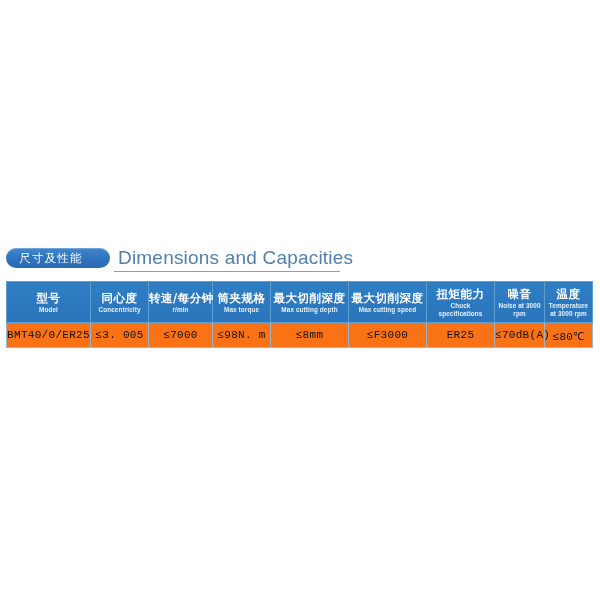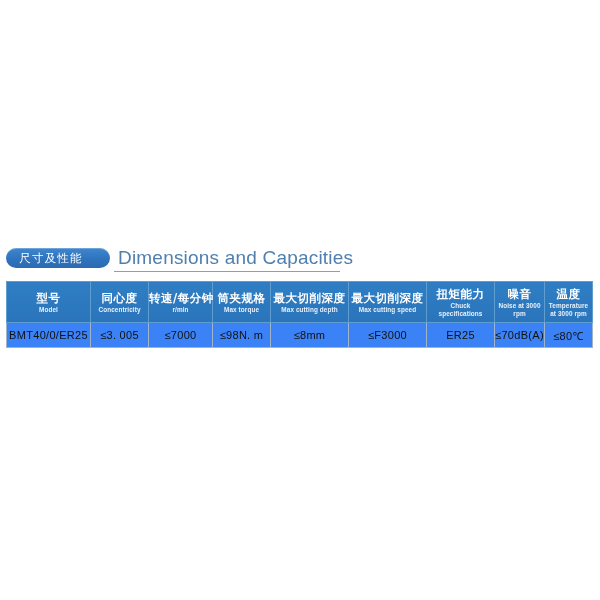--- a/index.html
+++ b/index.html
@@ -113,25 +113,25 @@
     display: block;
     font-size: 6.4px;
     line-height: 8px;
     letter-spacing: 0.1px;
     padding: 1px 2px 2px 2px;
     color: #e8f1fa;
     word-break: break-word;
   }
 
   table.spec tbody td {
-    background: #3b82f6;
+    background: #f97316;
     color: #111111;
     height: 24px;
     font-size: 11px;
-    font-family: Liberation Sans, sans-serif;
+    font-family: Liberation Mono, monospace;
     letter-spacing: 0.3px;
     white-space: nowrap;
     border-color: #9fb4c6;
   }
   td.cell-model {
     font-size: 10px;
     letter-spacing: 0;
   }
 
   

